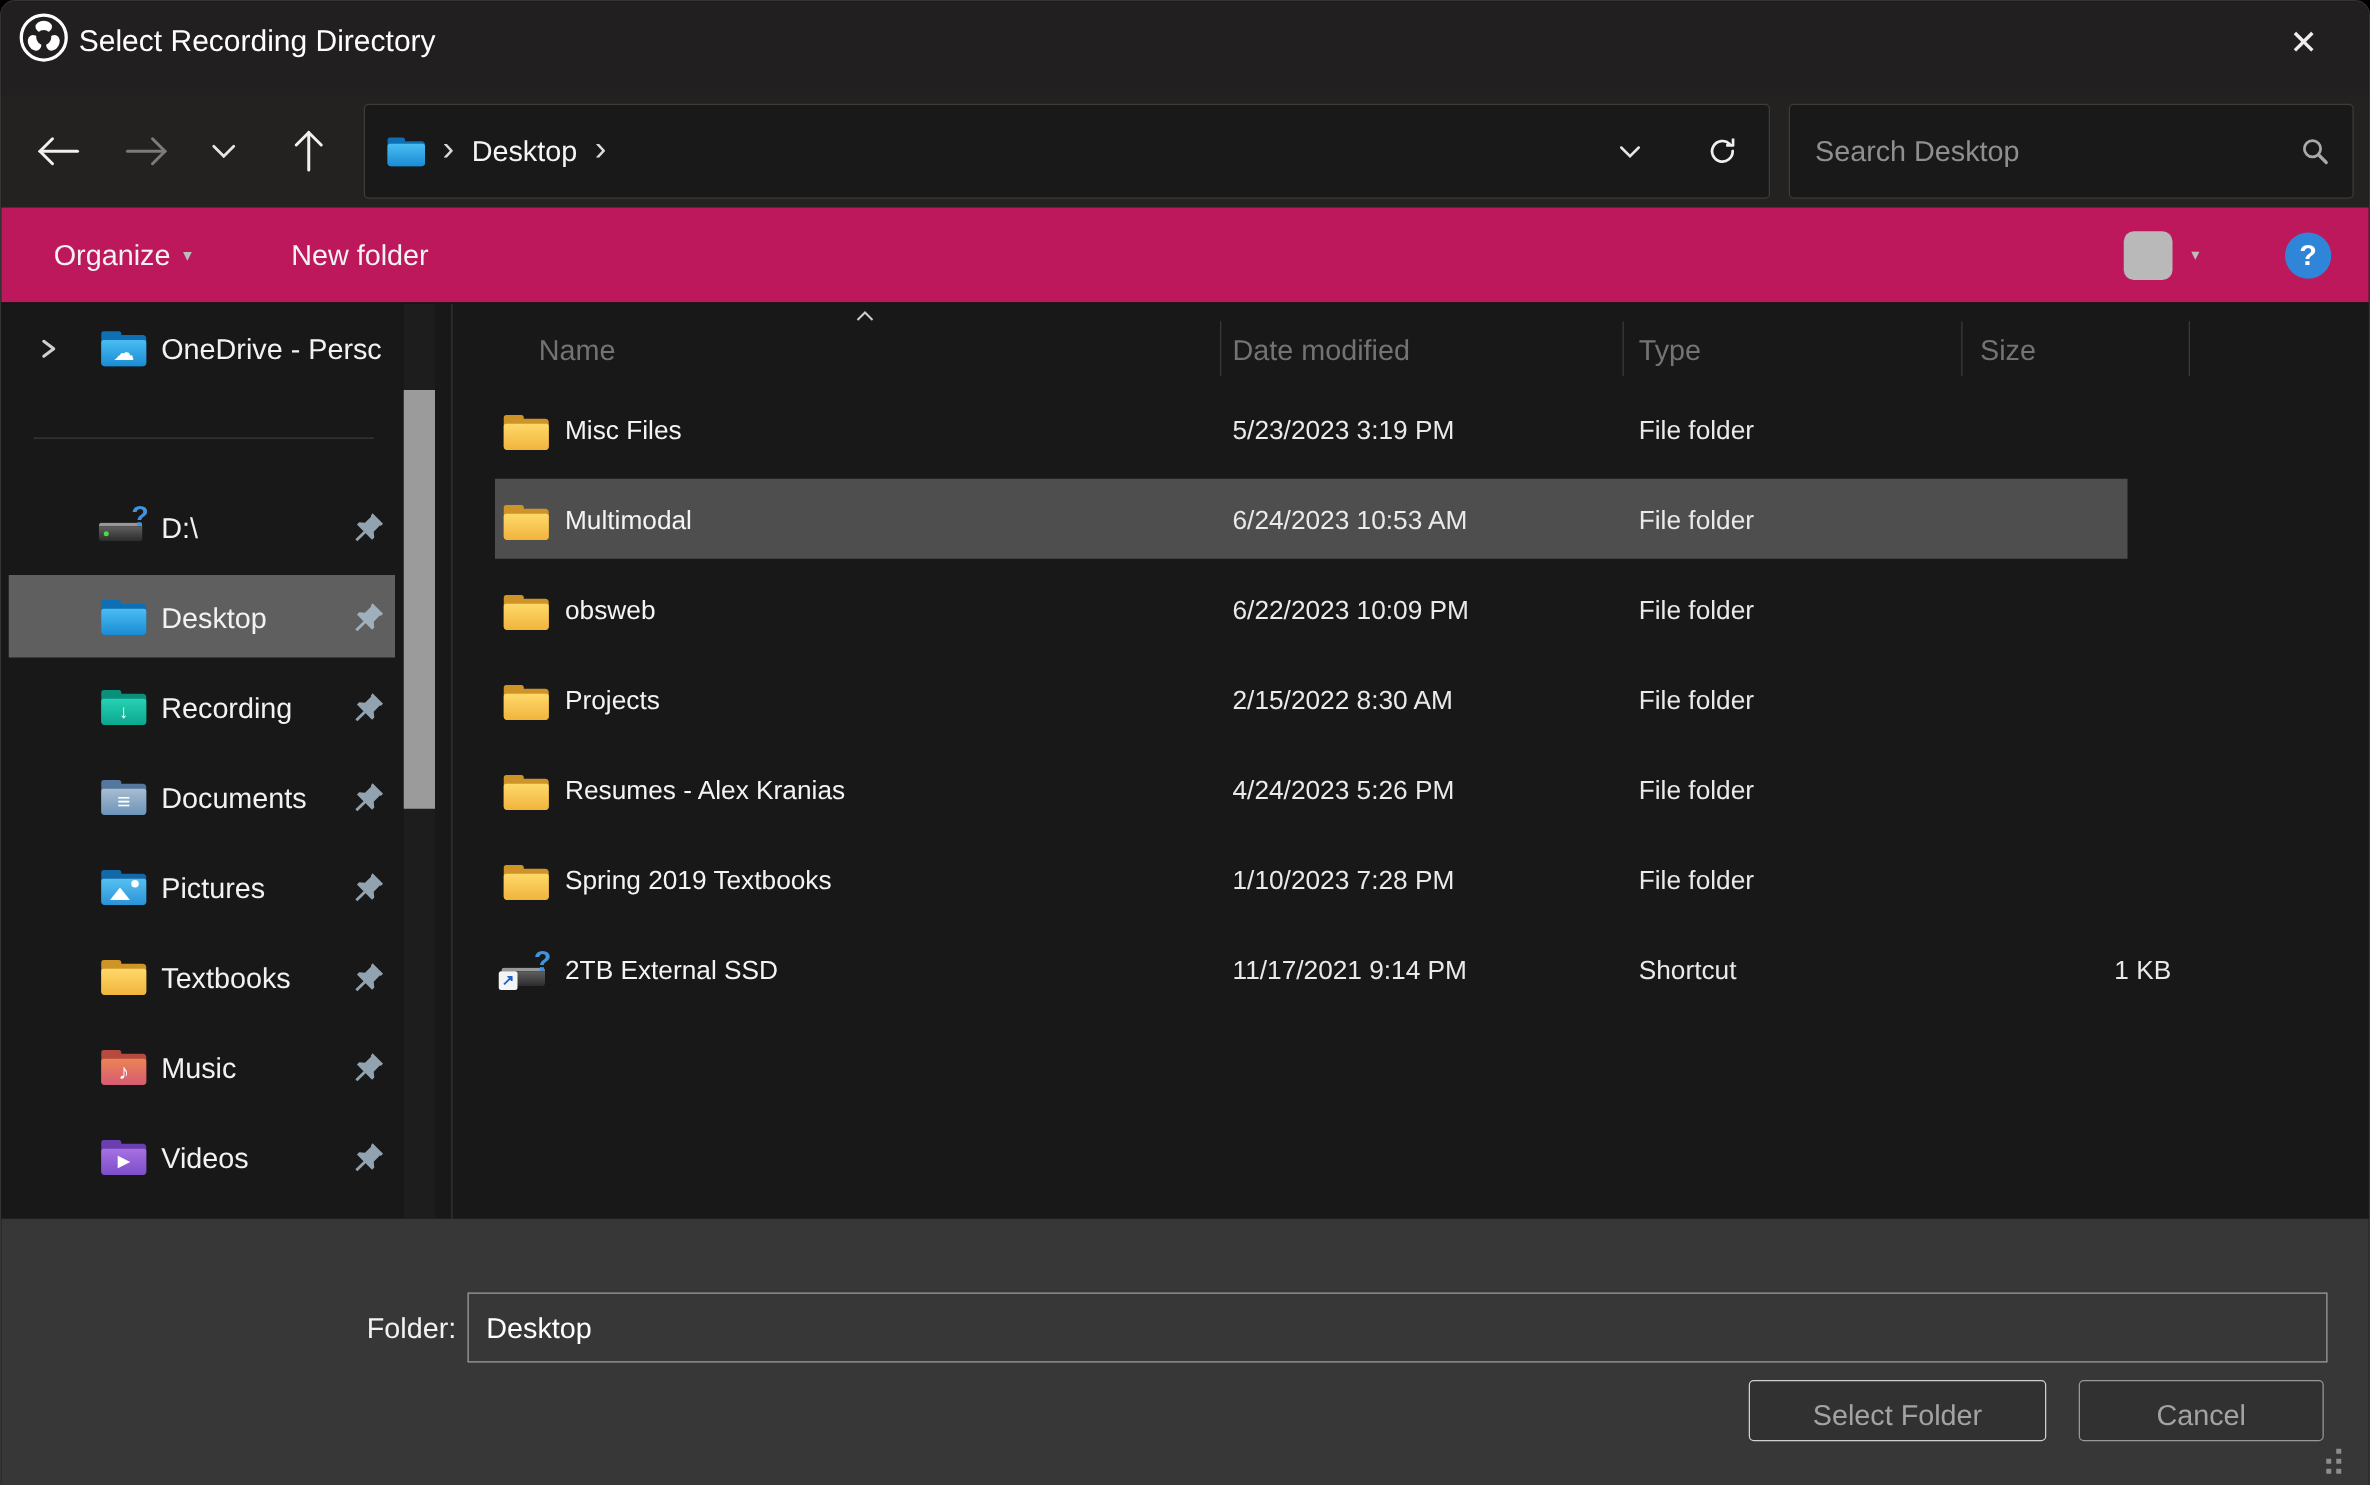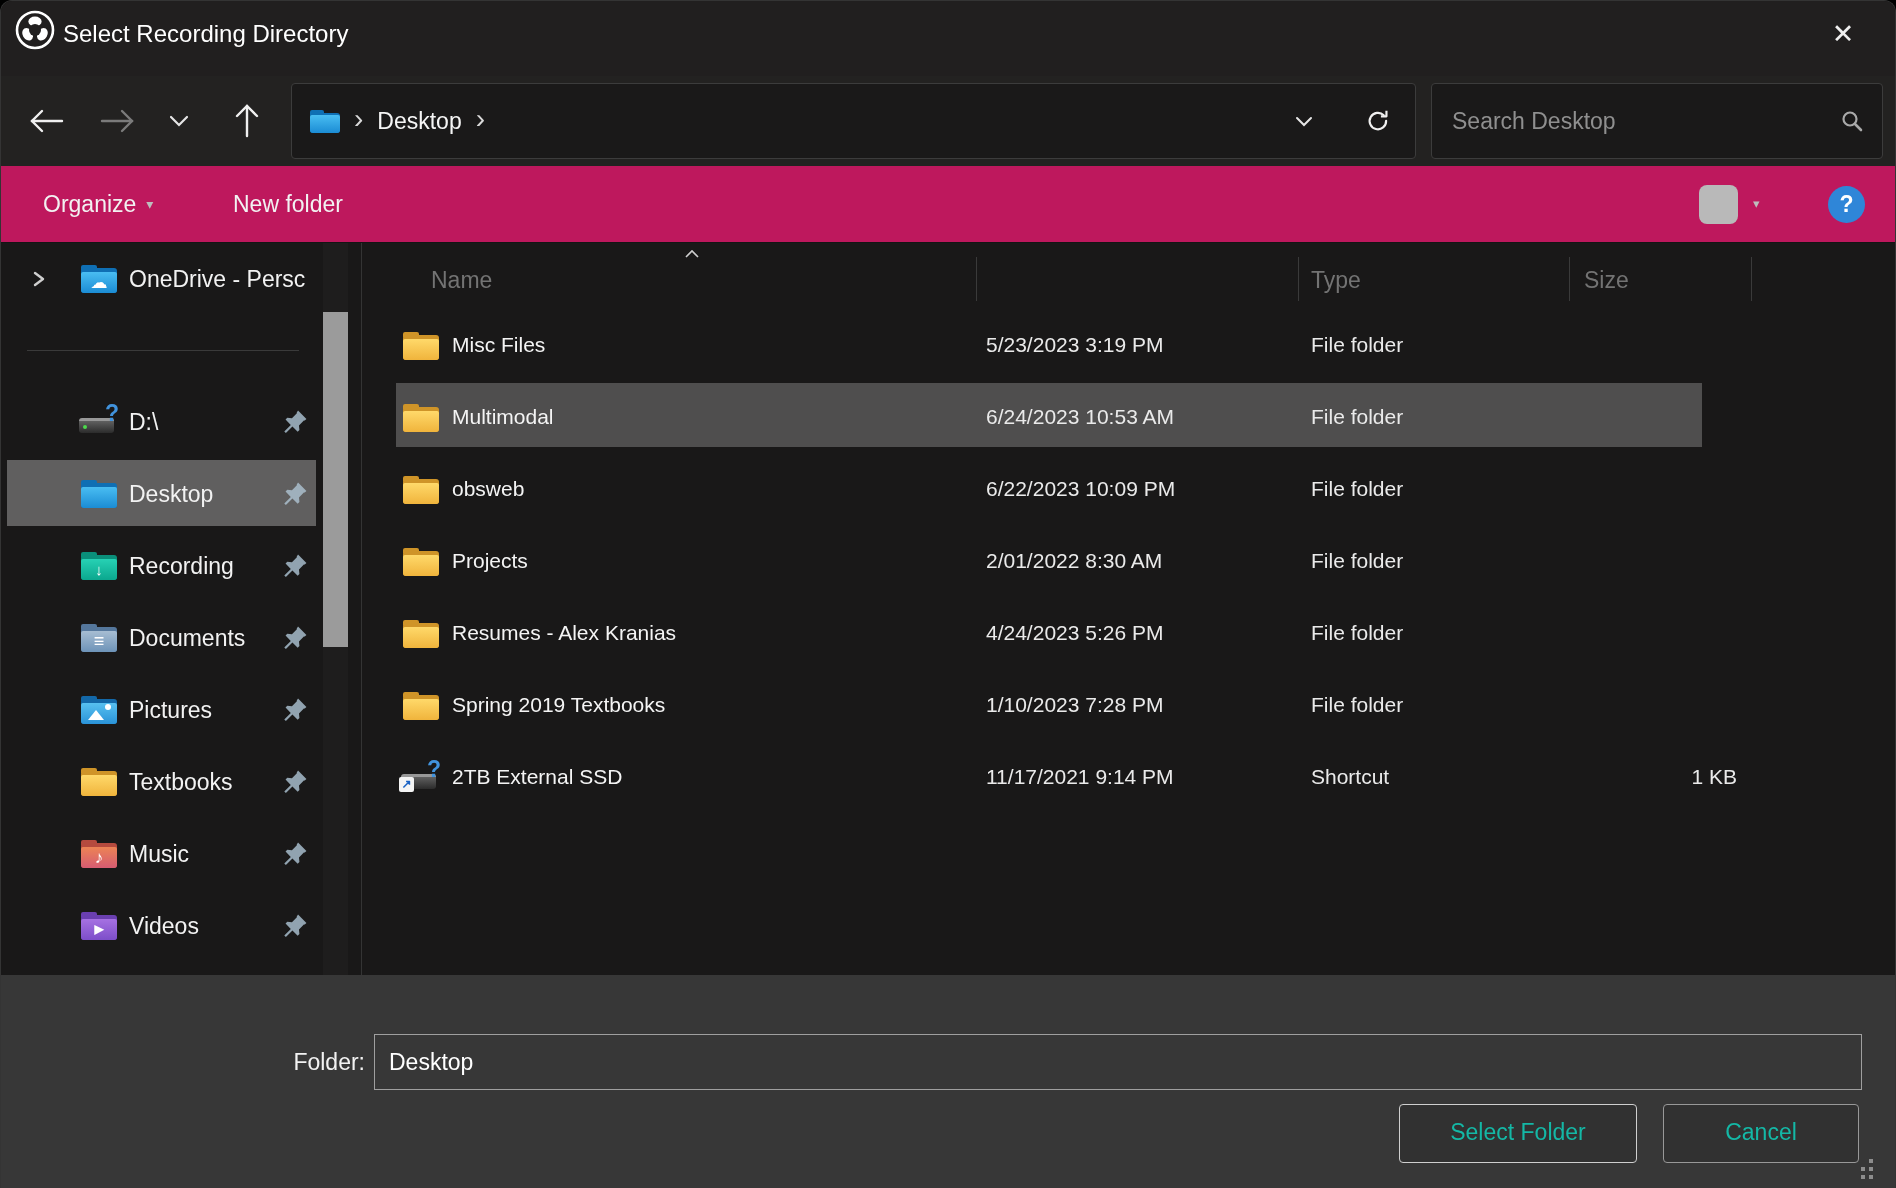--- a/index.html
+++ b/index.html
@@ -123,21 +123,21 @@
   .drv .lnk{position:absolute;left:-2px;bottom:0;width:15px;height:15px;background:#f4f4f4;
     border-radius:2px;color:#1a62c4;font-size:12px;font-weight:bold;text-align:center;line-height:15px;}
 
   
   .footer{position:absolute;left:0;top:974px;right:0;height:214px;background:#373737;}
   .f-label{position:absolute;left:200px;top:59px;width:164px;height:56px;line-height:56px;
     text-align:right;font-size:23px;color:#f2f2f2;}
   .f-input{position:absolute;left:373px;top:59px;width:1488px;height:56px;background:#373737;
     border:1px solid #9f9f9f;color:#fff;font-size:23px;font-family:"Liberation Sans", sans-serif;
     padding:0 14px;outline:none;}
-  .fbtn{position:absolute;top:129px;height:59px;background:#313131;color:#14b8a6;font-size:23px;
+  .fbtn{position:absolute;top:129px;height:49px;background:#313131;color:#a3a3a3;font-size:23px;
     font-family:"Liberation Sans", sans-serif;border-radius:4px;text-align:center;line-height:54px;}
   .b-select{left:1398px;width:238px;border:1px solid #cfcfcf;}
   .b-cancel{left:1662px;width:196px;border:1px solid #989898;}
   .grip{position:absolute;right:22px;bottom:10px;width:4px;height:4px;background:#8d8d8d;
     box-shadow:0 -8px #8d8d8d,0 -16px #8d8d8d,-8px 0 #8d8d8d,-8px -8px #8d8d8d;}
 </style>
 </head>
 <body>
 
 <div id="win">
@@ -360,20 +360,21 @@
 
     <div class="filelist">
       <div class="fhead">
         <span class="sortcaret">
           <svg width="16" height="10" viewBox="0 0 16 10">
               <path d="M2 8l6-6 6 6" fill="none" stroke="#cfcfcf" stroke-width="1.6"></path>
             </svg>
         </span>
         <span class="hcell h-name">Name</span>
         <span class="hsep hs1"></span>
+        <span class="hcell h-date">Date modified</span>
         <span class="hsep hs2"></span>
         <span class="hcell h-type">Type</span>
         <span class="hsep hs3"></span>
         <span class="hcell h-size">Size</span>
         <span class="hsep hs4"></span>
       </div>
 
       <div class="frows">
 
         <div class="frow" style="top:0;">
@@ -396,21 +397,21 @@
           <span class="fi f-yellow licon"><span class="bk"></span><span class="fr"></span></span>
           <span class="cell c-name">obsweb</span>
           <span class="cell c-date">6/22/2023 10:09 PM</span>
           <span class="cell c-type">File folder</span>
           <span class="cell c-size"></span>
         </div>
 
         <div class="frow" style="top:216px;">
           <span class="fi f-yellow licon"><span class="bk"></span><span class="fr"></span></span>
           <span class="cell c-name">Projects</span>
-          <span class="cell c-date">2/01/2022 8:30 AM</span>
+          <span class="cell c-date">2/15/2022 8:30 AM</span>
           <span class="cell c-type">File folder</span>
           <span class="cell c-size"></span>
         </div>
 
         <div class="frow" style="top:288px;">
           <span class="fi f-yellow licon"><span class="bk"></span><span class="fr"></span></span>
           <span class="cell c-name">Resumes - Alex Kranias</span>
           <span class="cell c-date">4/24/2023 5:26 PM</span>
           <span class="cell c-type">File folder</span>
           <span class="cell c-size"></span>

